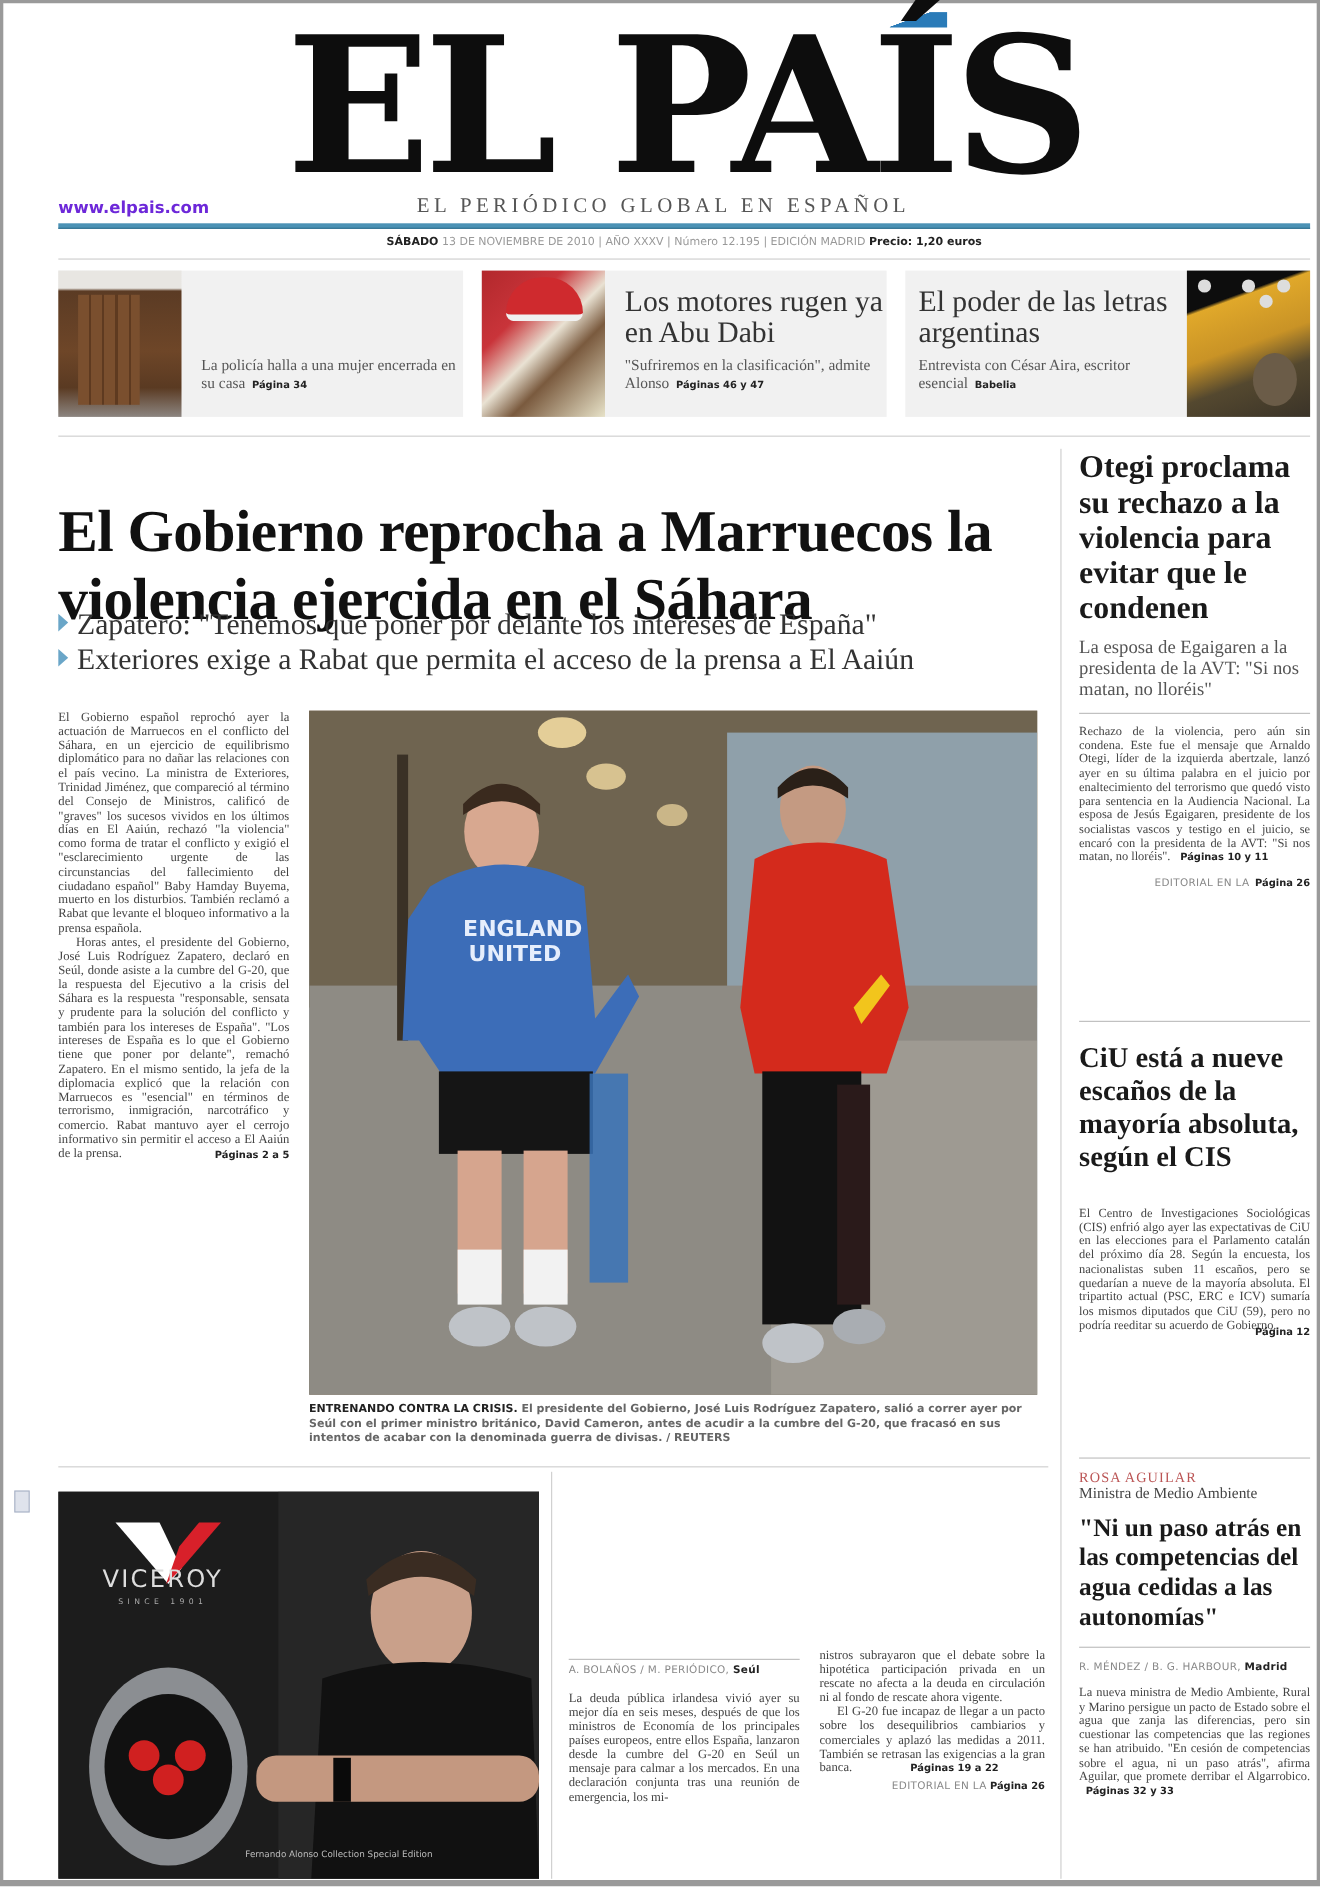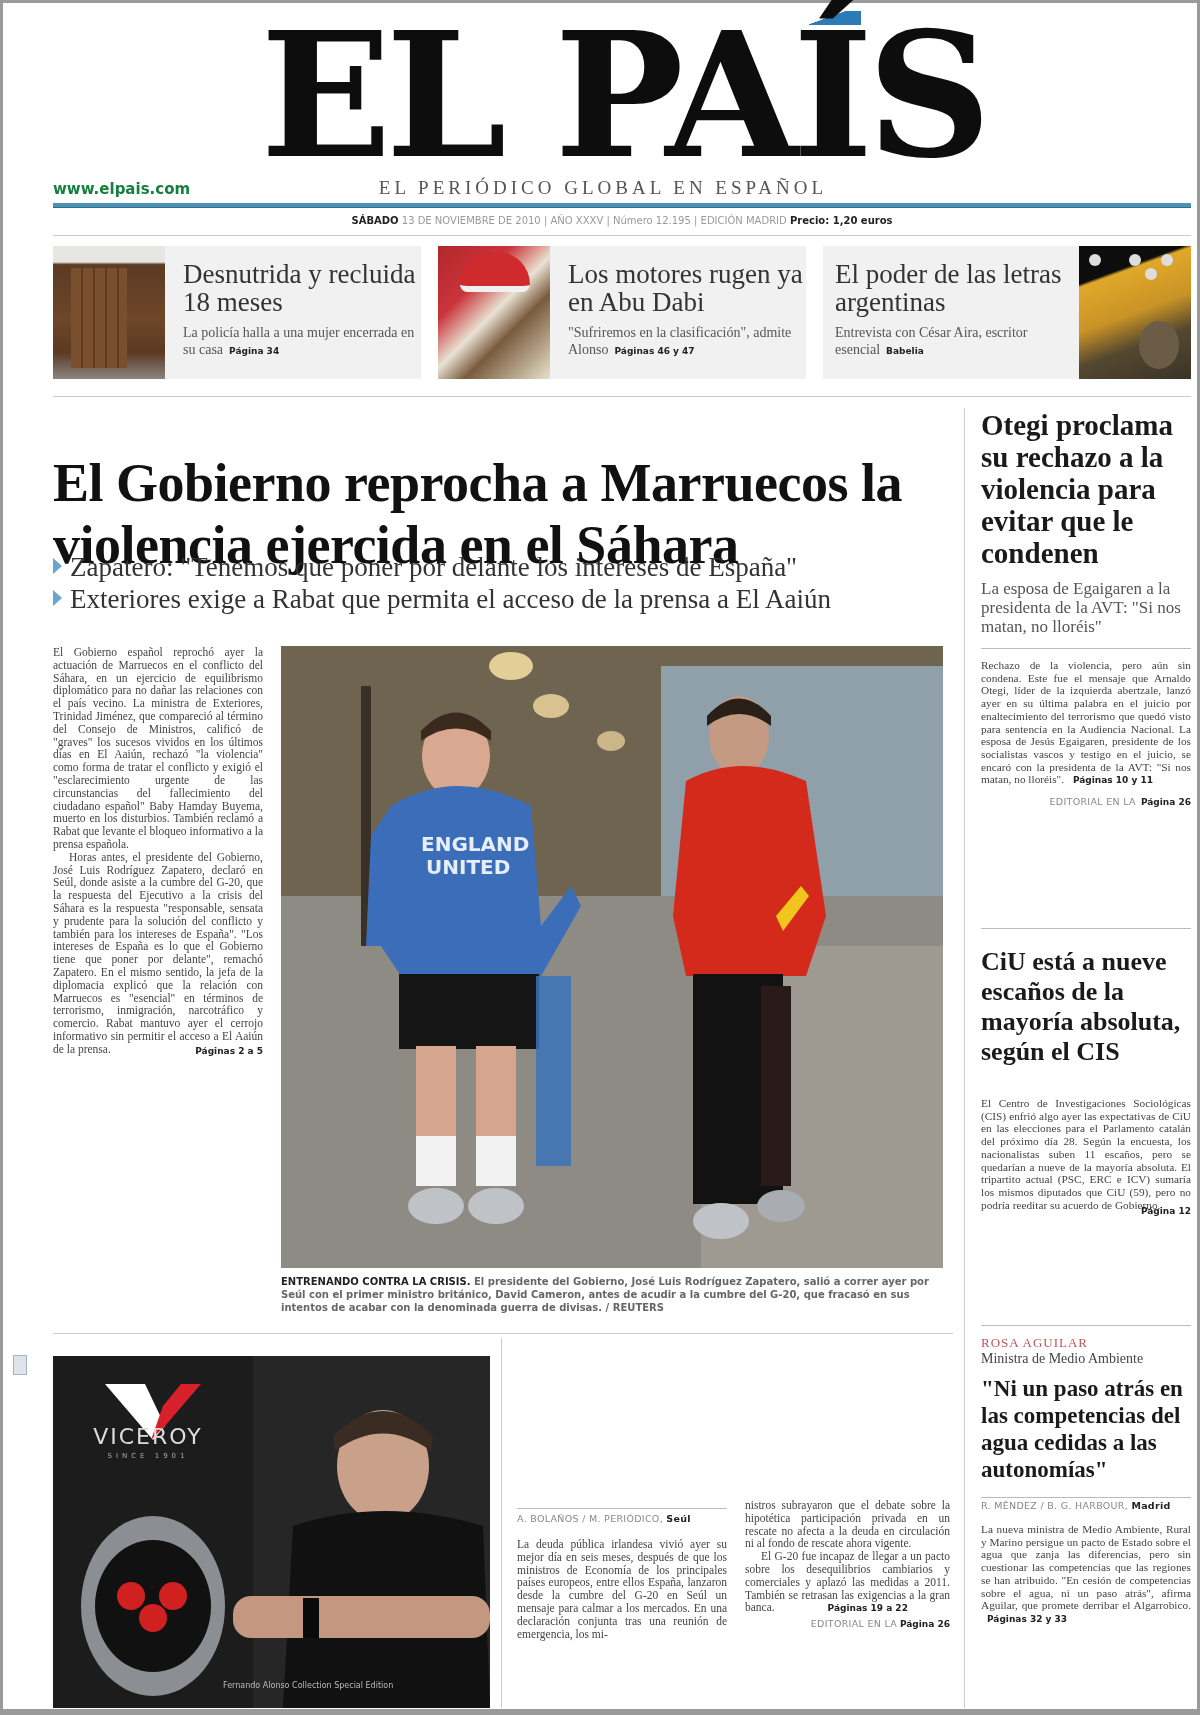--- a/index.html
+++ b/index.html
@@ -4,21 +4,21 @@
 <style>
   * { box-sizing: border-box; margin: 0; padding: 0; }
   html, body { width: 1200px; height: 1715px; background: #fff; overflow: hidden; }
   body { position: relative; font-family: "DejaVu Serif", serif; color: #111; }
   .page { position: absolute; left: 0; top: 0; width: 1200px; height: 1715px; border: 3px solid #9a9a9a; border-bottom-width: 6px; }
   .abs { position: absolute; }
 
   
   .masthead { left: 250px; top: 18px; width: 740px; height: 150px; text-align: center; font-family: "DejaVu Serif", serif; font-weight: bold; font-size: 172px; letter-spacing: -6px; line-height: 150px; color: #0d0d0d; transform: scaleY(1.0); }
   .accent-tick { left: 806px; top: 8px; width: 52px; height: 14px; background: linear-gradient(160deg, transparent 40%, #2a7bb8 41%); }
-  .site-url { left: 50px; top: 177px; font-family: "DejaVu Sans", sans-serif; font-weight: bold; font-size: 15px; color: #15803d; }
+  .site-url { left: 50px; top: 177px; font-family: "DejaVu Sans", sans-serif; font-weight: bold; font-size: 15px; color: #6d28d9; }
   .tagline { left: 300px; top: 174px; width: 600px; text-align: center; font-family: "Liberation Serif", serif; font-size: 19px; letter-spacing: 4px; color: #555; }
   .blue-rule { left: 50px; top: 200px; width: 1138px; height: 5px; background: #4c92b5; border-bottom: 1px solid #2d6d8d; }
   .dateline { left: 50px; top: 212px; width: 1138px; text-align: center; font-family: "DejaVu Sans", sans-serif; font-size: 10px; color: #999; }
   .dateline b { color: #222; }
   .dateline .price { color: #222; font-weight: bold; }
   .thin-rule { left: 50px; top: 232px; width: 1138px; height: 1px; background: #ccc; }
 
   
   .teaser { top: 243px; height: 133px; background: #f1f1f1; }
   .teaser-img { position: absolute; top: 0; width: 112px; height: 133px; }
@@ -70,21 +70,20 @@
     <b>SÁBADO</b>
     <span>13 DE NOVIEMBRE DE 2010 | AÑO XXXV | Número 12.195 | EDICIÓN MADRID</span>
     <span class="price">Precio: 1,20 euros</span>
   </div>
   <div class="abs thin-rule"></div>
 
   <div class="abs teaser" style="left:50px;width:368px;">
     <div class="teaser-img" style="left:0;background:linear-gradient(180deg,#e8e6e2 0%,#e8e6e2 12%,#5b3b24 14%,#6e4628 55%,#5a3a22 80%,#8c8580 100%);">
       <div style="position:absolute;left:18px;top:22px;width:56px;height:100px;background:repeating-linear-gradient(90deg,#7a4f2e 0 10px,#5e3a20 10px 12px);"></div>
     </div>
-    <div class="teaser-title" style="left:130px;top:14px;width:235px;">Desnutrida y recluida 18 meses</div>
     <div class="teaser-sub" style="left:130px;top:78px;width:235px;">
       <span>La policía halla a una mujer encerrada en su casa</span><span class="teaser-ref">Página 34</span>
     </div>
   </div>
 
   <div class="abs teaser" style="left:435px;width:368px;">
     <div class="teaser-img" style="left:0;background:linear-gradient(135deg,#b2282c 0%,#c9343a 30%,#e9e2d3 50%,#7a5a3e 65%,#e7e2c8 100%);">
       <div style="position:absolute;left:22px;top:6px;width:70px;height:40px;border-radius:35px 35px 8px 8px;background:#cf2a2e;border-bottom:6px solid #f0f0f0;"></div>
     </div>
     <div class="teaser-title" style="left:130px;top:14px;width:235px;">Los motores rugen ya en Abu Dabi</div>
@@ -186,21 +185,21 @@
     <div style="text-align:right;margin-top:-12px;"><span class="page-ref">Página 12</span></div>
   </div>
 
   <div class="abs rc-rule" style="left:978px;top:1322px;width:210px;"></div>
 
   <div class="abs right-col" style="top:1332px;">
     <div class="rosa-name">ROSA AGUILAR</div>
     <div class="rosa-role">Ministra de Medio Ambiente</div>
     <div class="rc-head" style="font-size:23px;line-height:27px;margin-top:8px;">"Ni un paso atrás en las competencias del agua cedidas a las autonomías"</div>
     <div class="rc-rule" style="margin-top:14px;"></div>
-    <div class="byline" style="margin-top:2px;">
+    <div class="byline" style="margin-top:12px;">
       <span>R. MÉNDEZ / B. G. HARBOUR,</span>
       <b>Madrid</b>
     </div>
     <div class="rc-body" style="margin-top:12px;">
       <span>La nueva ministra de Medio Ambiente, Rural y Marino persigue un pacto de Estado sobre el agua que zanja las diferencias, pero sin cuestionar las competencias que las regiones se han atribuido. "En cesión de competencias sobre el agua, ni un paso atrás", afirma Aguilar, que promete derribar el Algarrobico.</span>
       <span class="page-ref" style="margin-left:6px;">Páginas 32 y 33</span>
     </div>
   </div>
 
   <div class="abs" style="left:50px;top:1330px;width:900px;height:1px;background:#ccc;"></div>

